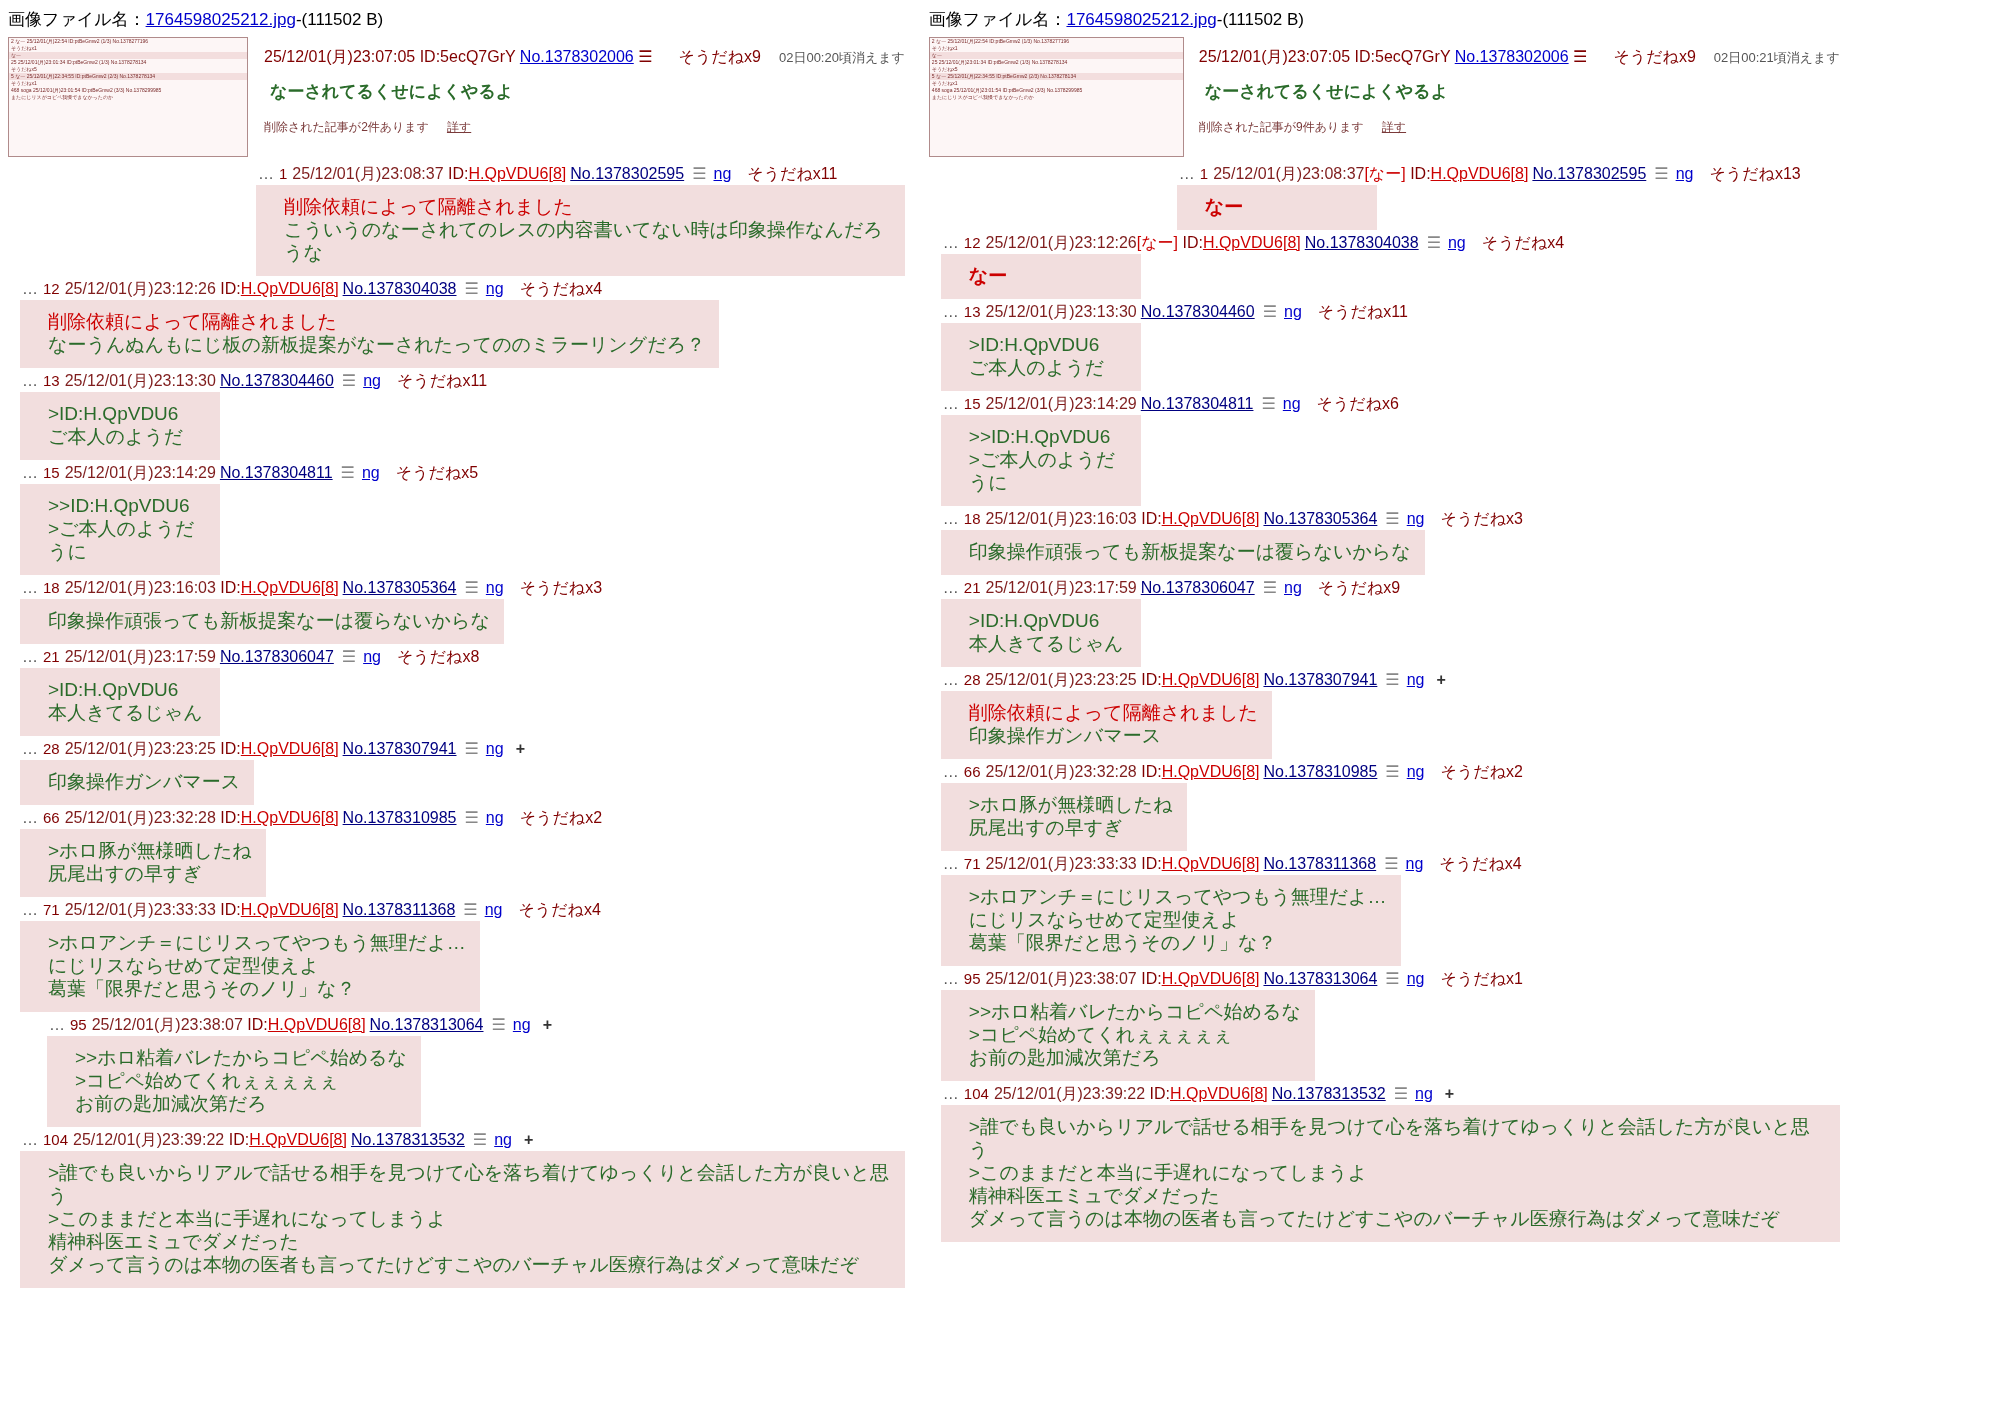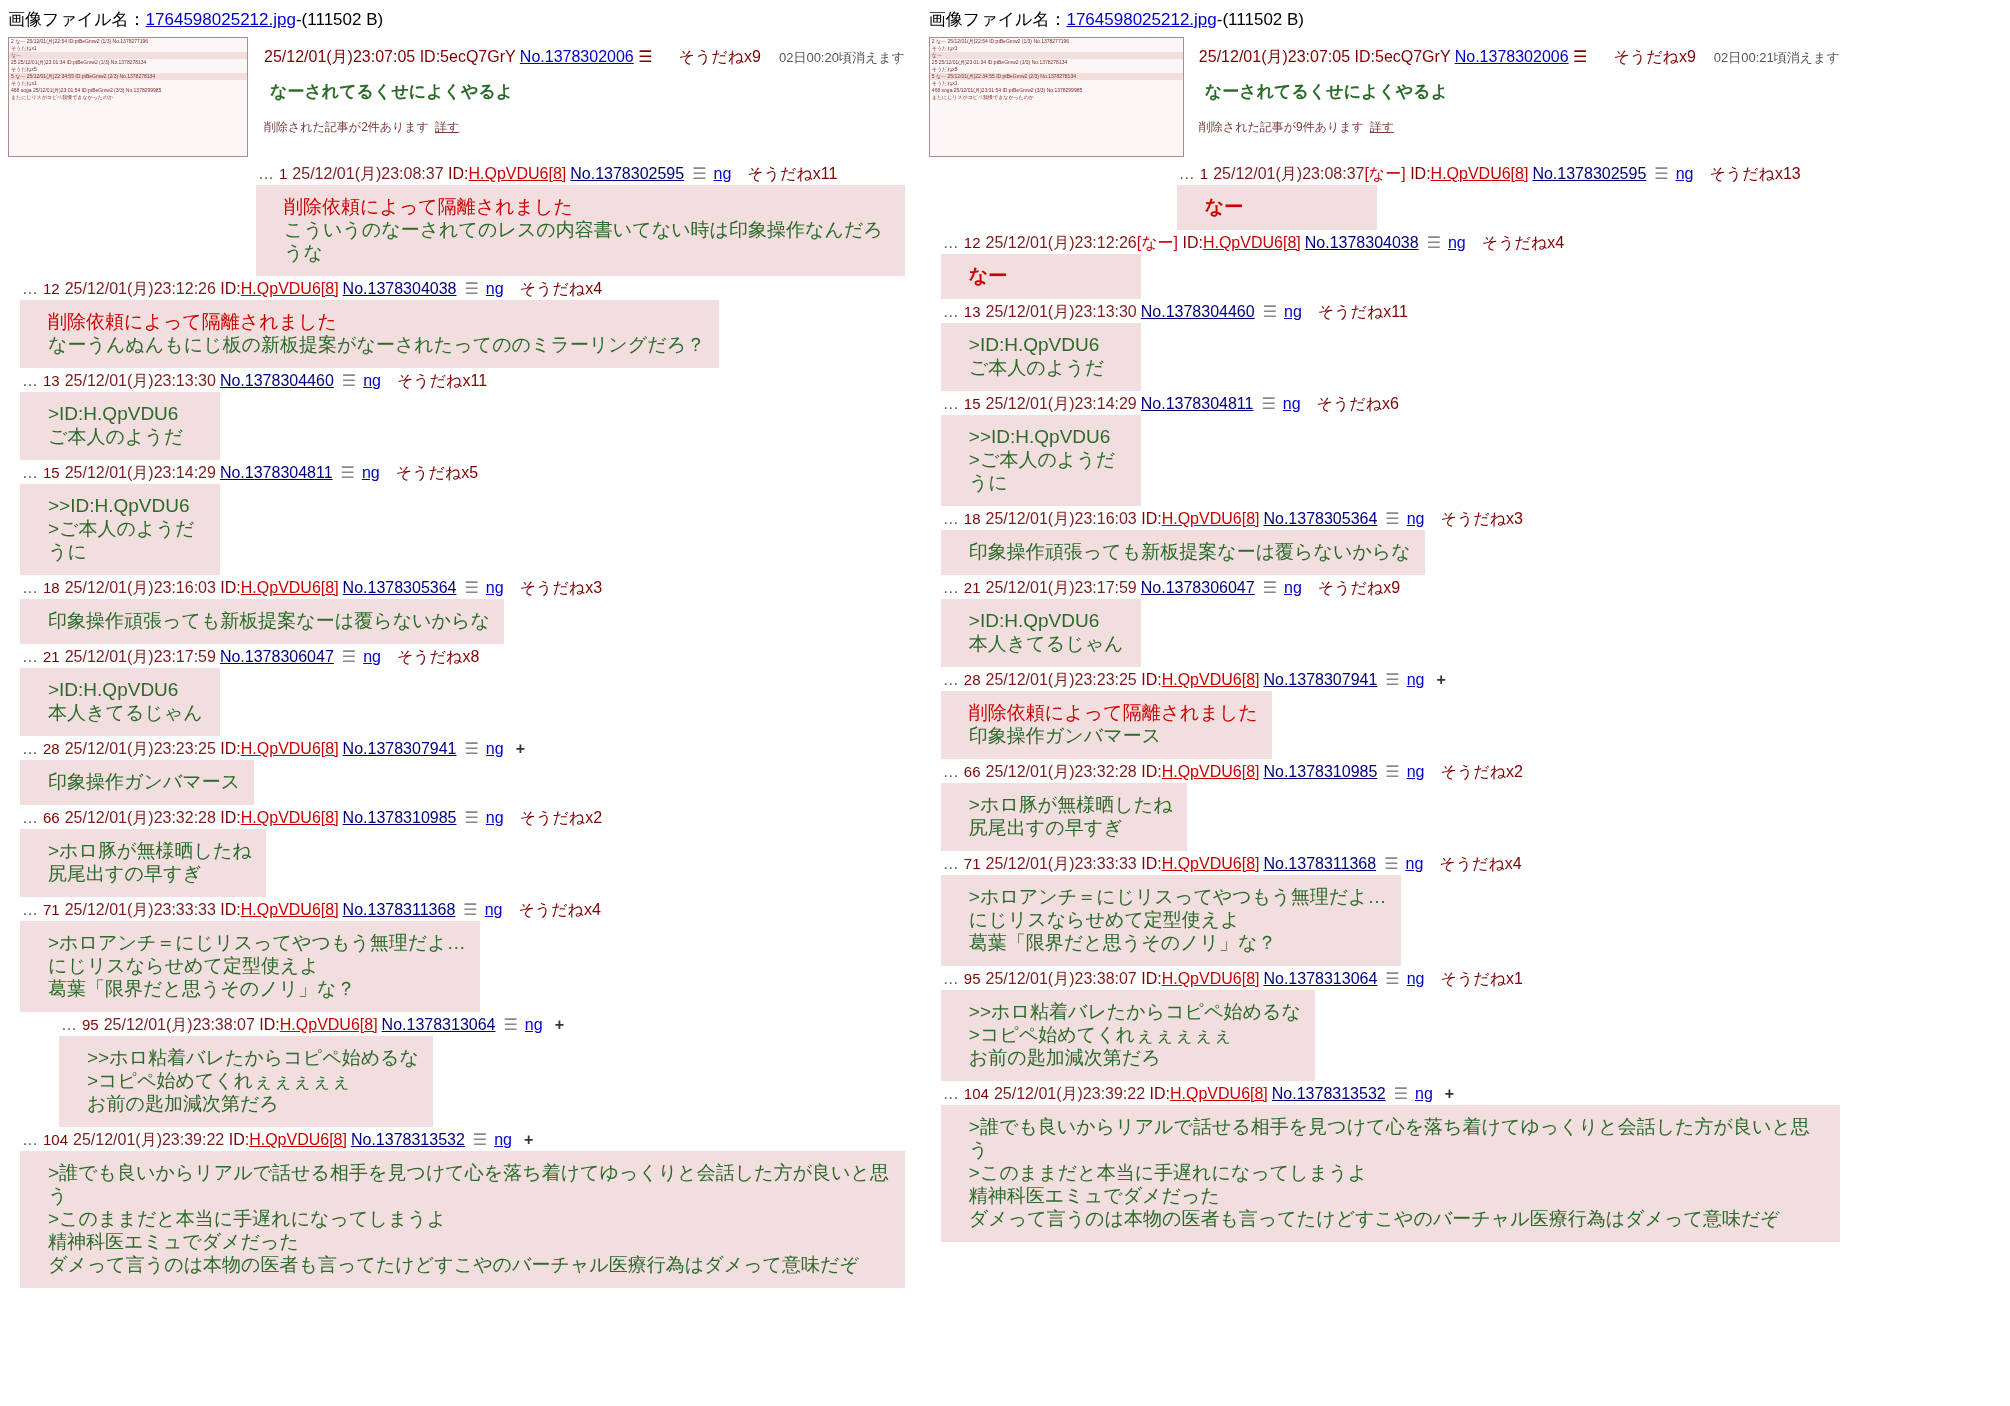--- a/index.html
+++ b/index.html
@@ -83,21 +83,21 @@
     color: #2a6b2a;
     font-size: 17px;
     margin: 12px 0 0 6px;
     font-weight: bold;
   }
   .delnote {
     font-size: 12px;
     color: #7a3a3a;
     margin-top: 16px;
   }
-  .delnote .gi { text-decoration: underline; cursor: pointer; margin-left: 6px; }
+  .delnote .gi { text-decoration: underline; cursor: pointer; margin-left: 18px; }
 
   
   .replies { clear: both; padding-top: 2px; }
   .reply { margin-bottom: 2px; }
   .rhead {
     white-space: nowrap;
     font-size: 16px;
     color: #800000;
     line-height: 22px;
     padding-left: 2px;
@@ -183,21 +183,21 @@
           <div class="rbody-wrap"><div class="rbody"><div class="plain">印象操作ガンバマース</div></div></div>
         </div>
         <div class="reply" style="margin-left: 14px;">
           <div class="rhead"><span class="dots">…</span><span class="num">66</span><span class="date">25/12/01(月)23:32:28</span><span class="idlbl"> ID:</span><span class="idval">H.QpVDU6[8]</span><span class="resno">No.1378310985</span><span class="menu">☰</span><span class="ng">ng</span><span class="soudane">そうだねx2</span></div>
           <div class="rbody-wrap"><div class="rbody"><div class="q">&gt;ホロ豚が無様晒したね</div><div class="plain">尻尾出すの早すぎ</div></div></div>
         </div>
         <div class="reply" style="margin-left: 14px;">
           <div class="rhead"><span class="dots">…</span><span class="num">71</span><span class="date">25/12/01(月)23:33:33</span><span class="idlbl"> ID:</span><span class="idval">H.QpVDU6[8]</span><span class="resno">No.1378311368</span><span class="menu">☰</span><span class="ng">ng</span><span class="soudane">そうだねx4</span></div>
           <div class="rbody-wrap"><div class="rbody"><div class="q">&gt;ホロアンチ＝にじリスってやつもう無理だよ…</div><div class="plain">にじリスならせめて定型使えよ</div><div class="plain">葛葉「限界だと思うそのノリ」な？</div></div></div>
         </div>
-        <div class="reply" style="margin-left: 16px; padding-left: 37px;">
+        <div class="reply" style="margin-left: 4px; padding-left: 37px;">
           <div class="rhead"><span class="dots">…</span><span class="num">95</span><span class="date">25/12/01(月)23:38:07</span><span class="idlbl"> ID:</span><span class="idval">H.QpVDU6[8]</span><span class="resno">No.1378313064</span><span class="menu">☰</span><span class="ng">ng</span><span class="plus">+</span></div>
           <div class="rbody-wrap"><div class="rbody"><div class="q">&gt;&gt;ホロ粘着バレたからコピペ始めるな</div><div class="q">&gt;コピペ始めてくれぇぇぇぇぇ</div><div class="plain">お前の匙加減次第だろ</div></div></div>
         </div>
         <div class="reply" style="margin-left: 14px;">
           <div class="rhead"><span class="dots">…</span><span class="num">104</span><span class="date">25/12/01(月)23:39:22</span><span class="idlbl"> ID:</span><span class="idval">H.QpVDU6[8]</span><span class="resno">No.1378313532</span><span class="menu">☰</span><span class="ng">ng</span><span class="plus">+</span></div>
           <div class="rbody-wrap"><div class="rbody"><div class="q">&gt;誰でも良いからリアルで話せる相手を見つけて心を落ち着けてゆっくりと会話した方が良いと思う</div><div class="q">&gt;このままだと本当に手遅れになってしまうよ</div><div class="plain">精神科医エミュでダメだった</div><div class="plain">ダメって言うのは本物の医者も言ってたけどすこやのバーチャル医療行為はダメって意味だぞ</div></div></div>
         </div>
       </div>
     </div>
     <div class="pane right">

